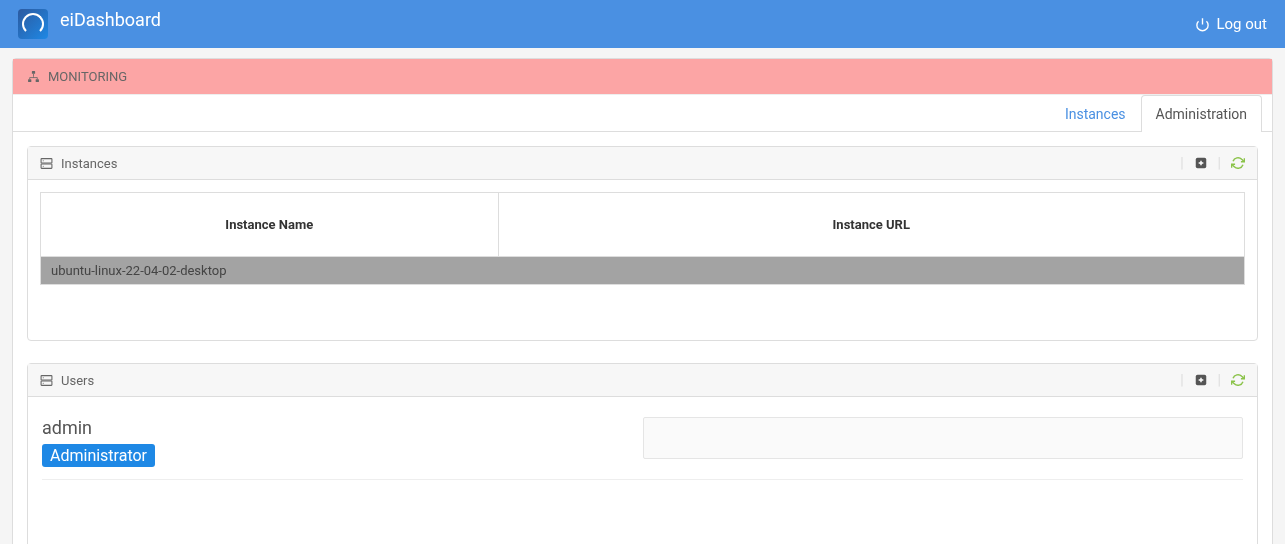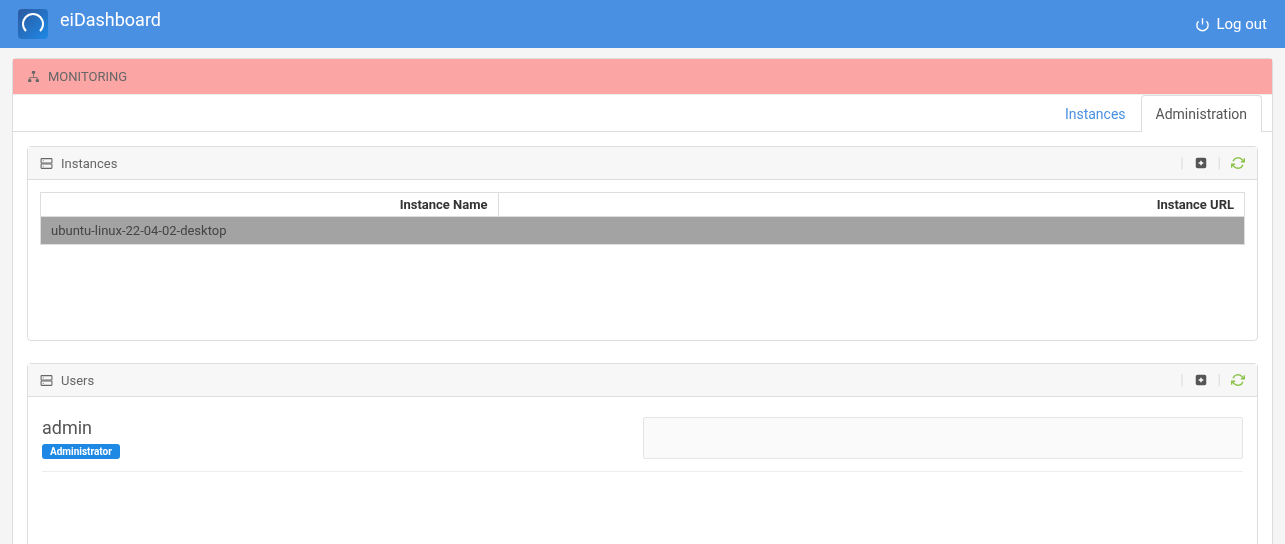--- a/index.html
+++ b/index.html
@@ -139,22 +139,22 @@
     .sub-panel-body {
       padding: 12px;
       min-height: 160px;
     }
     .instances-table {
       width: 100%;
       border-collapse: collapse;
       border: 1px solid #ddd;
     }
     .instances-table th {
-      text-align: right;
-      padding: 4px 10px;
+      text-align: center;
+      padding: 24px 10px;
       font-size: 13px;
       font-weight: 700;
       color: #333;
       border-bottom: 1px solid #ddd;
       background: #fff;
     }
     .instances-table th:first-child {
       border-right: 1px solid #ddd;
       width: 38%;
     }
@@ -185,22 +185,22 @@
     }
     .user-name {
       font-size: 18px;
       color: #555;
       font-weight: 400;
     }
     .badge {
       display: inline-block;
       background: #1e88e5;
       color: #fff;
-      font-size: 10px;
-      font-weight: 700;
+      font-size: 16px;
+      font-weight: 400;
       padding: 2px 8px;
       border-radius: 3px;
       width: fit-content;
     }
     .user-detail-box {
       width: 50%;
       min-height: 42px;
       background: #fafafa;
       border: 1px solid #e5e5e5;
       border-radius: 2px;

